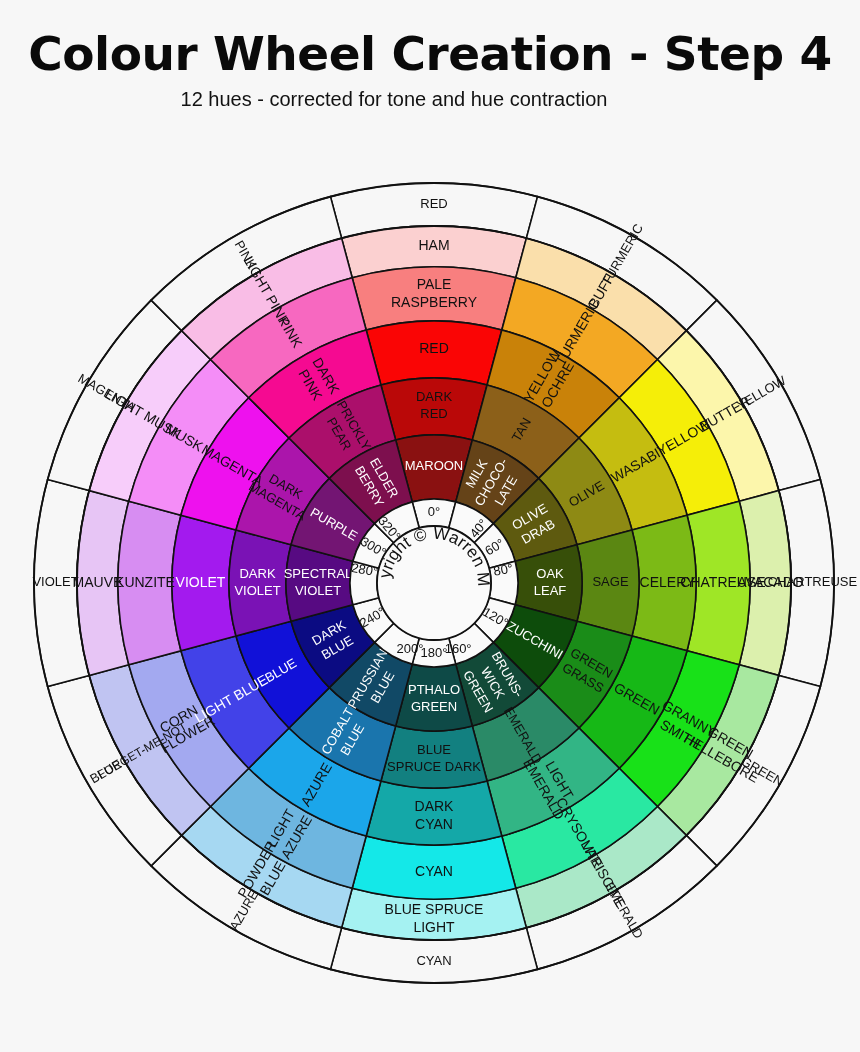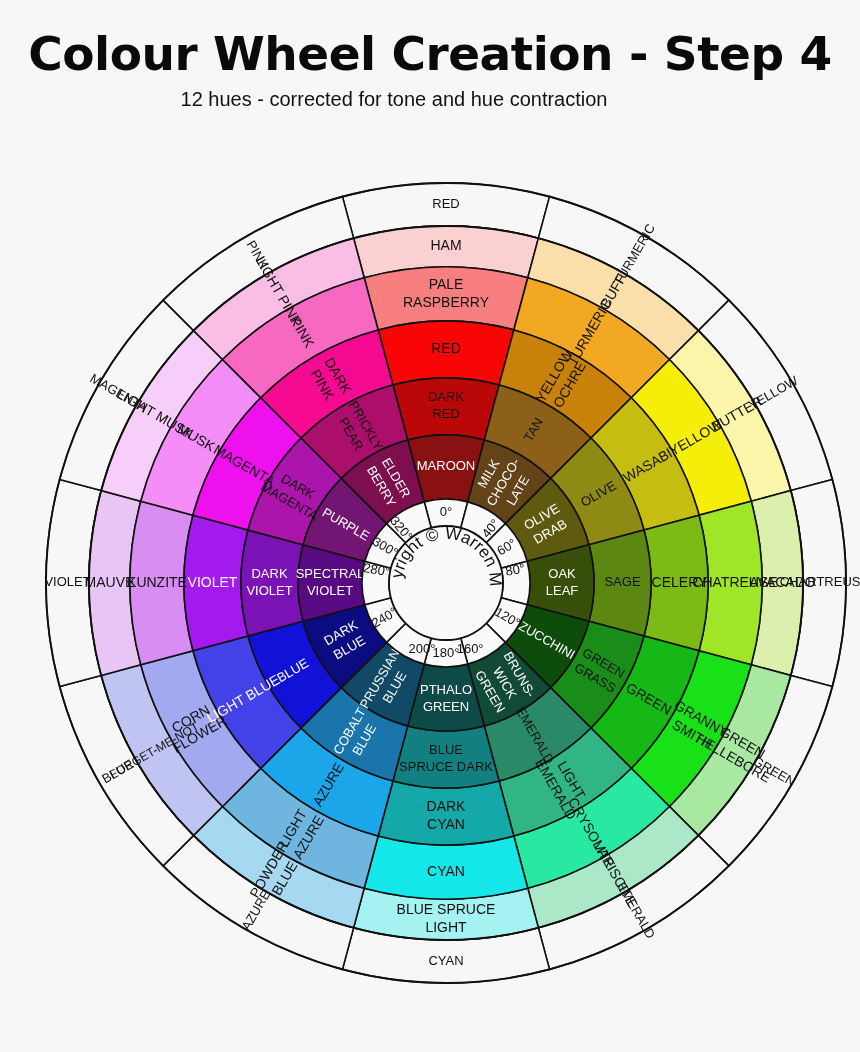--- a/index.html
+++ b/index.html
@@ -22,21 +22,21 @@
   }
   #subtitle{
     position:absolute;top:88px;left:0;width:788px;
     text-align:center;
     font-family:"Liberation Sans",sans-serif;
     font-size:20px;
     color:#121212;
   }
   #wheel-wrap{
     position:absolute;
-    left:16px;top:0;width:782px;height:1052px;border-radius:32px;
+    left:4px;top:0;width:782px;height:1052px;border-radius:32px;
   }
   svg{display:block;}
   .seg{stroke:#111;stroke-width:1.6;}
   .hubcell{fill:#fafafa;stroke:#111;stroke-width:1.6;}
   .hubcore{fill:#fafafa;stroke:#111;stroke-width:1.8;}
   .lbl{font-family:"Liberation Sans",sans-serif;text-anchor:middle;dominant-baseline:middle;pointer-events:none;}
   .deg{font-family:"Liberation Sans",sans-serif;font-size:13px;fill:#111;text-anchor:middle;}
   .copy{font-family:"Liberation Sans",sans-serif;font-size:17px;fill:#111;}
 </style>
 </head>

